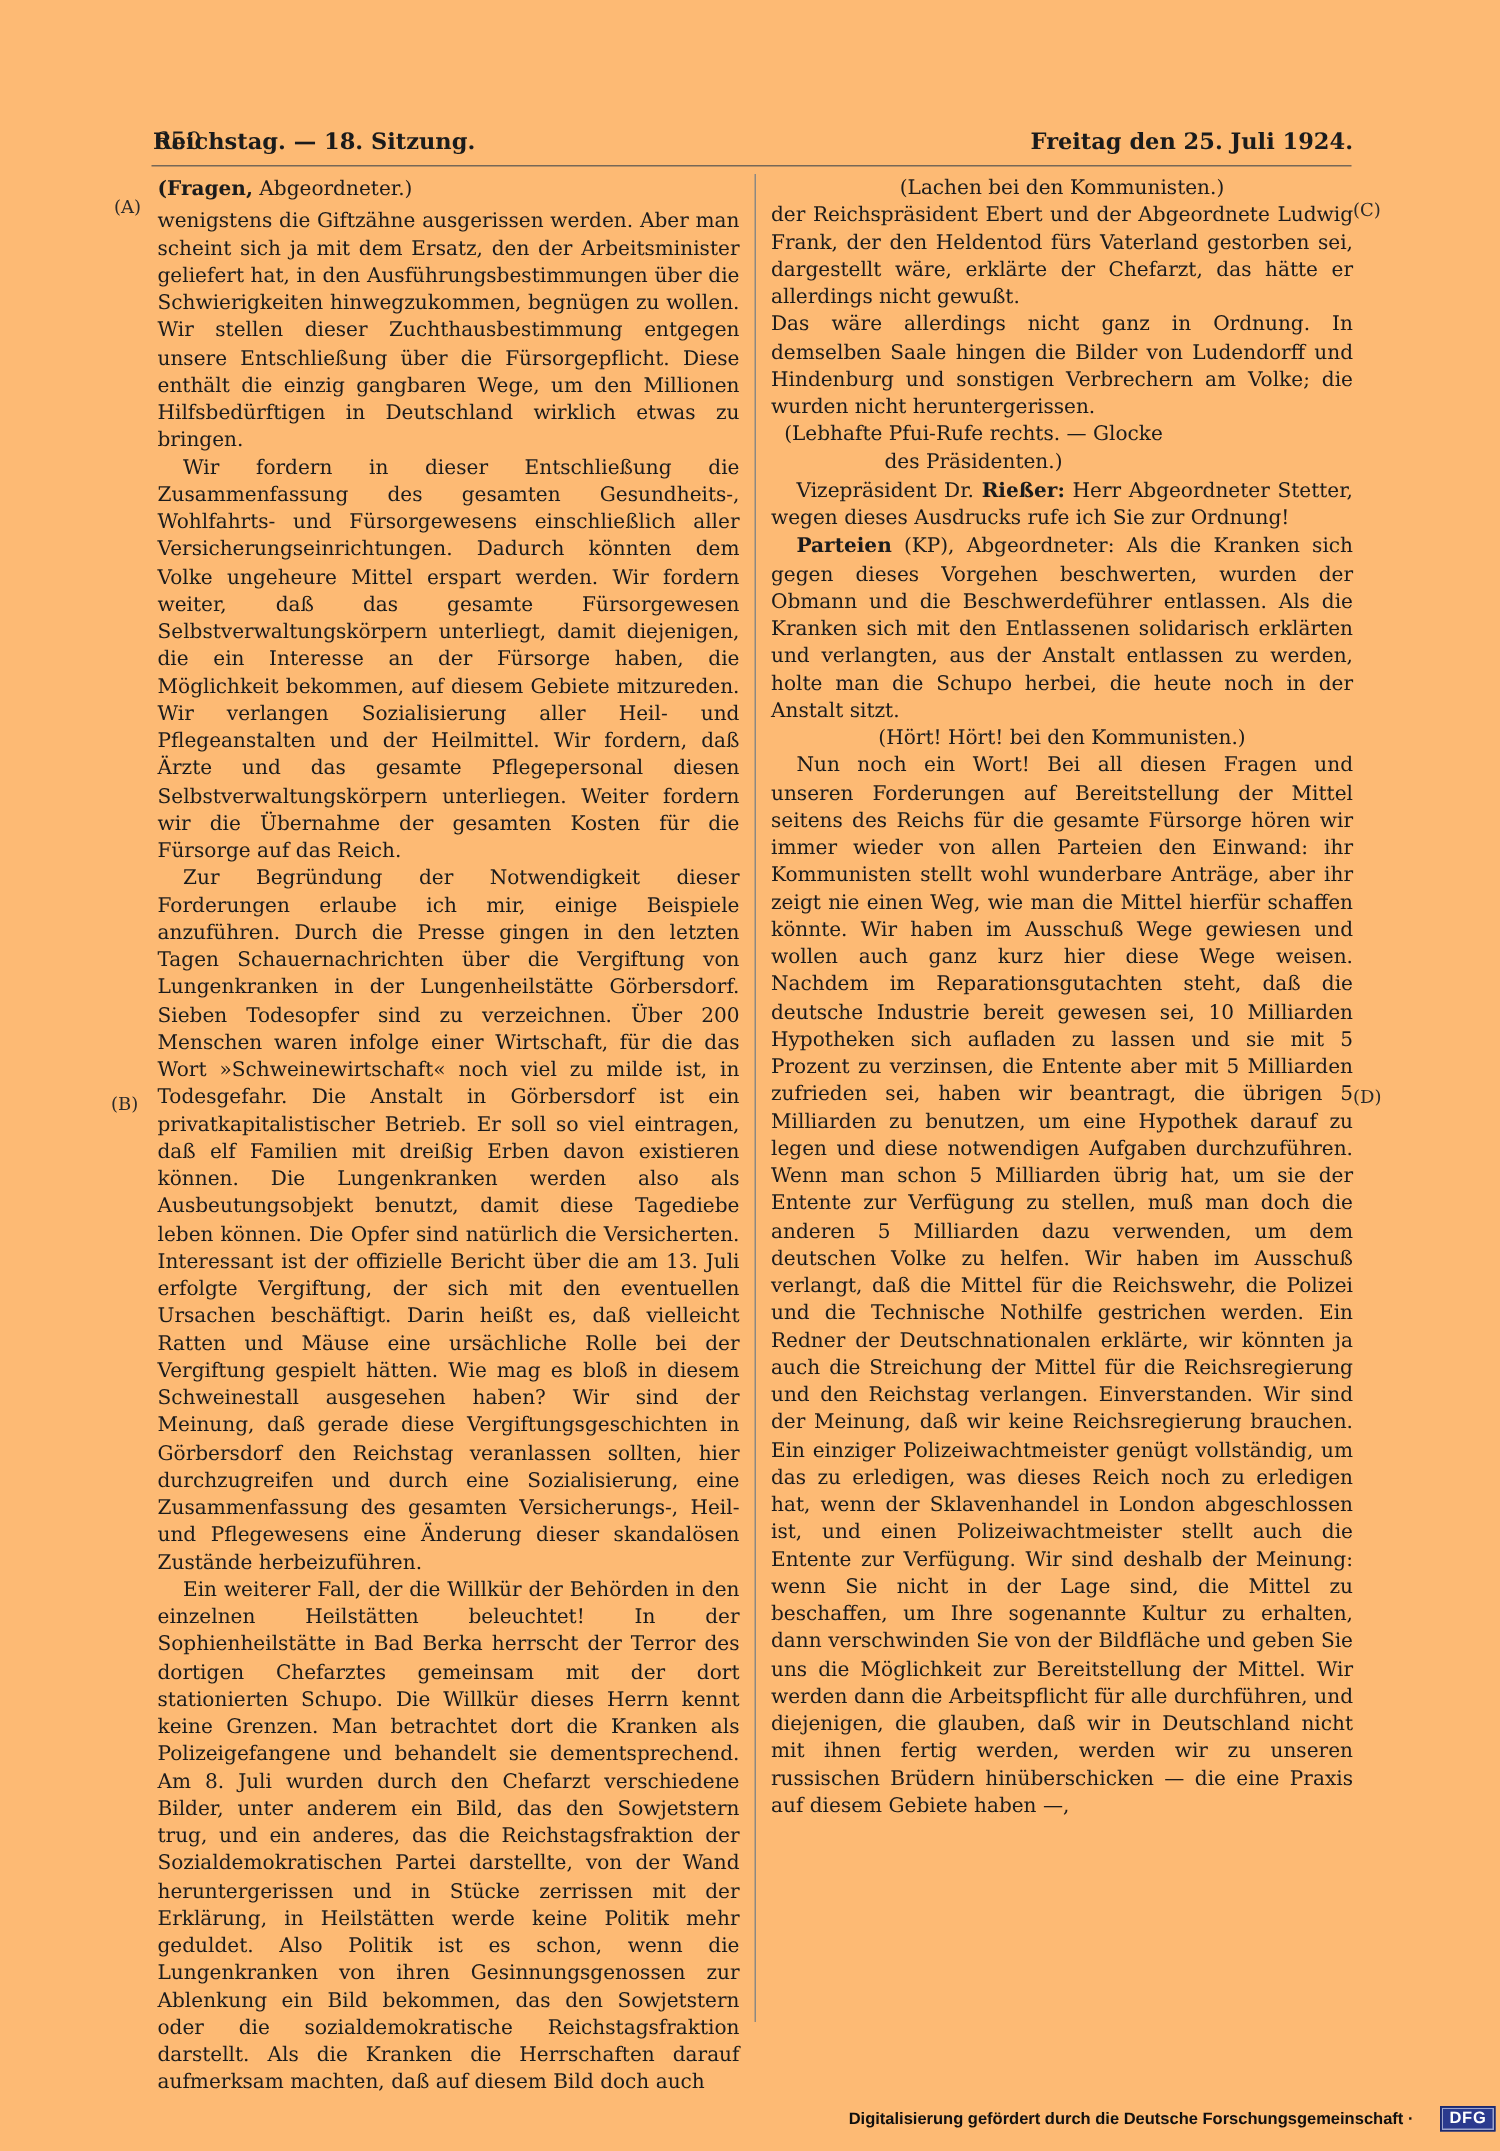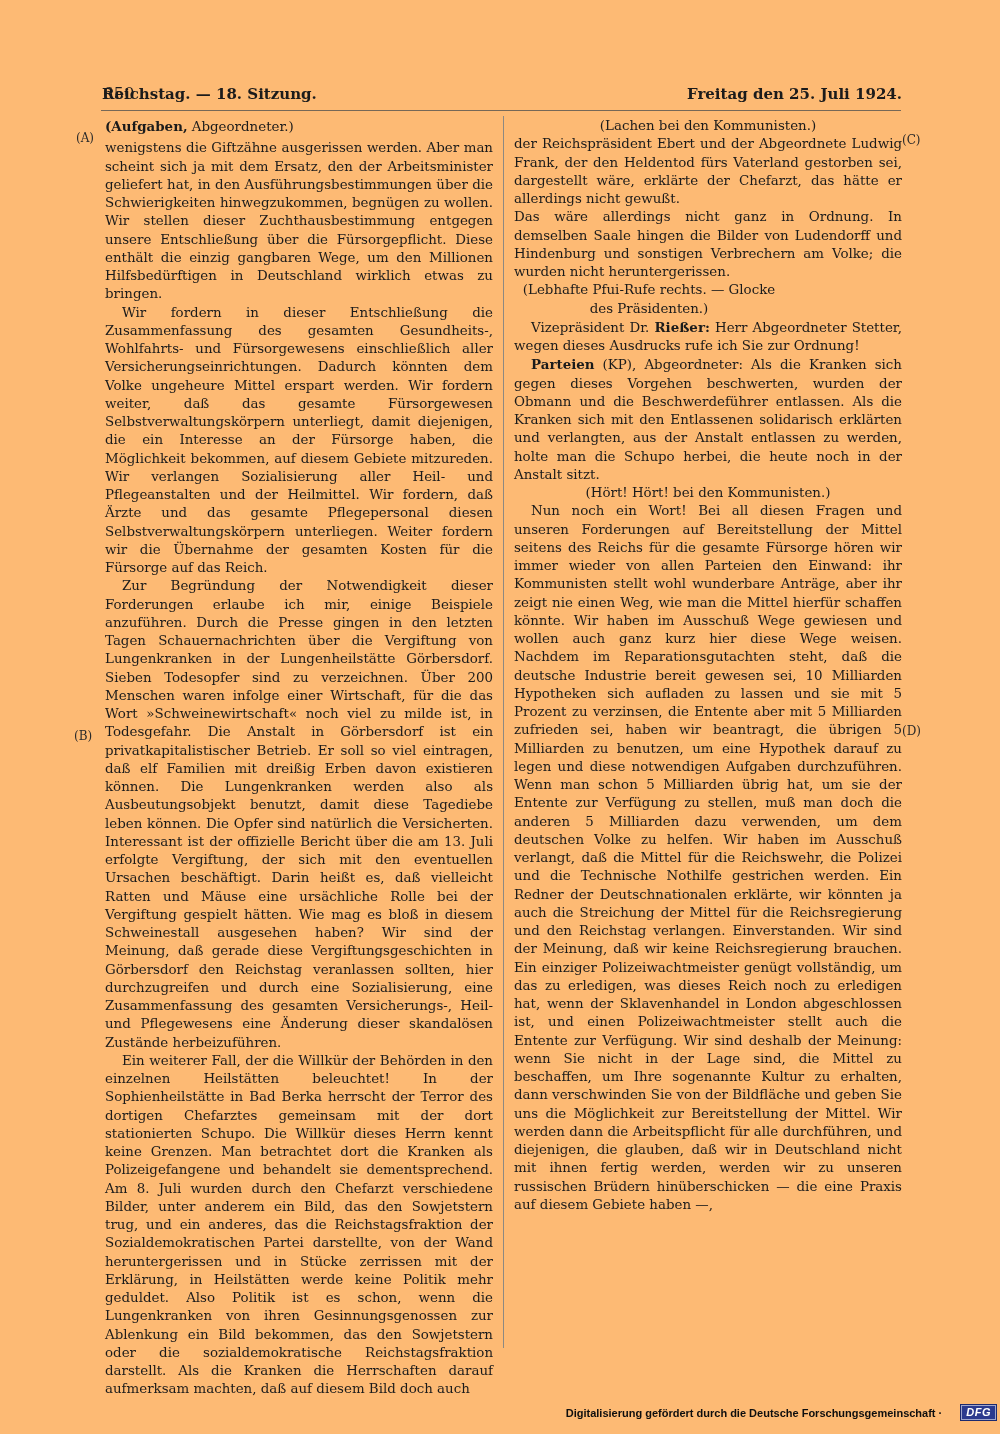--- a/index.html
+++ b/index.html
@@ -68,21 +68,20 @@
     font-size:11px;font-weight:bold;color:#0e0e0e;
     white-space:nowrap;
   }
   .dfg-logo{
     display:inline-block;
     background:#2b3a8e;
     color:#ffffff;
     border:1px solid #1c2a6e;
     box-shadow:inset 0 0 0 1px rgba(255,255,255,.55);
     padding:1px 5px 2px 5px;
-    font-style:italic;
     font-size:11px;
     letter-spacing:.5px;
   }
 </style>
 </head>
 <body>
 
 <div class="page">
 
   <div class="page-number">650</div>
@@ -93,21 +92,21 @@
   <div class="header-rule"></div>
 
   <div class="margin-label ml-a">(A)</div>
   <div class="margin-label ml-b">(B)</div>
   <div class="margin-label ml-c">(C)</div>
   <div class="margin-label ml-d">(D)</div>
 
   <div class="column-divider"></div>
 
   <div class="column col-left">
-    <p class="speaker-note"><b>(Aufgaben,</b><span> Abgeordneter.)</span></p>
+    <p class="speaker-note"><b>(Fragen,</b><span> Abgeordneter.)</span></p>
     <p class="para">wenigstens die Giftzähne ausgerissen werden. Aber man scheint sich ja mit dem Ersatz, den der Arbeitsminister geliefert hat, in den Ausführungsbestimmungen über die Schwierigkeiten hinwegzukommen, begnügen zu wollen. Wir stellen dieser Zuchthausbestimmung entgegen unsere Entschließung über die Fürsorgepflicht. Diese enthält die einzig gangbaren Wege, um den Millionen Hilfsbedürftigen in Deutschland wirklich etwas zu bringen.</p>
     <p class="para indent">Wir fordern in dieser Entschließung die Zusammenfassung des gesamten Gesundheits-, Wohlfahrts- und Fürsorgewesens einschließlich aller Versicherungseinrichtungen. Dadurch könnten dem Volke ungeheure Mittel erspart werden. Wir fordern weiter, daß das gesamte Fürsorgewesen Selbstverwaltungskörpern unterliegt, damit diejenigen, die ein Interesse an der Fürsorge haben, die Möglichkeit bekommen, auf diesem Gebiete mitzureden. Wir verlangen Sozialisierung aller Heil- und Pflegeanstalten und der Heilmittel. Wir fordern, daß Ärzte und das gesamte Pflegepersonal diesen Selbstverwaltungskörpern unterliegen. Weiter fordern wir die Übernahme der gesamten Kosten für die Fürsorge auf das Reich.</p>
     <p class="para indent">Zur Begründung der Notwendigkeit dieser Forderungen erlaube ich mir, einige Beispiele anzuführen. Durch die Presse gingen in den letzten Tagen Schauernachrichten über die Vergiftung von Lungenkranken in der Lungenheilstätte Görbersdorf. Sieben Todesopfer sind zu verzeichnen. Über 200 Menschen waren infolge einer Wirtschaft, für die das Wort »Schweinewirtschaft« noch viel zu milde ist, in Todesgefahr. Die Anstalt in Görbersdorf ist ein privatkapitalistischer Betrieb. Er soll so viel eintragen, daß elf Familien mit dreißig Erben davon existieren können. Die Lungenkranken werden also als Ausbeutungsobjekt benutzt, damit diese Tagediebe leben können. Die Opfer sind natürlich die Versicherten. Interessant ist der offizielle Bericht über die am 13. Juli erfolgte Vergiftung, der sich mit den eventuellen Ursachen beschäftigt. Darin heißt es, daß vielleicht Ratten und Mäuse eine ursächliche Rolle bei der Vergiftung gespielt hätten. Wie mag es bloß in diesem Schweinestall ausgesehen haben? Wir sind der Meinung, daß gerade diese Vergiftungsgeschichten in Görbersdorf den Reichstag veranlassen sollten, hier durchzugreifen und durch eine Sozialisierung, eine Zusammenfassung des gesamten Versicherungs-, Heil- und Pflegewesens eine Änderung dieser skandalösen Zustände herbeizuführen.</p>
     <p class="para indent">Ein weiterer Fall, der die Willkür der Behörden in den einzelnen Heilstätten beleuchtet! In der Sophienheilstätte in Bad Berka herrscht der Terror des dortigen Chefarztes gemeinsam mit der dort stationierten Schupo. Die Willkür dieses Herrn kennt keine Grenzen. Man betrachtet dort die Kranken als Polizeigefangene und behandelt sie dementsprechend. Am 8. Juli wurden durch den Chefarzt verschiedene Bilder, unter anderem ein Bild, das den Sowjetstern trug, und ein anderes, das die Reichstagsfraktion der Sozialdemokratischen Partei darstellte, von der Wand heruntergerissen und in Stücke zerrissen mit der Erklärung, in Heilstätten werde keine Politik mehr geduldet. Also Politik ist es schon, wenn die Lungenkranken von ihren Gesinnungsgenossen zur Ablenkung ein Bild bekommen, das den Sowjetstern oder die sozialdemokratische Reichstagsfraktion darstellt. Als die Kranken die Herrschaften darauf aufmerksam machten, daß auf diesem Bild doch auch</p>
   </div>
 
   <div class="column col-right">
     <p class="para stage">(Lachen bei den Kommunisten.)</p>
     <p class="para">der Reichspräsident Ebert und der Abgeordnete Ludwig Frank, der den Heldentod fürs Vaterland gestorben sei, dargestellt wäre, erklärte der Chefarzt, das hätte er allerdings nicht gewußt.</p>
     <p class="para">Das wäre allerdings nicht ganz in Ordnung. In demselben Saale hingen die Bilder von Ludendorff und Hindenburg und sonstigen Verbrechern am Volke; die wurden nicht heruntergerissen.</p>

